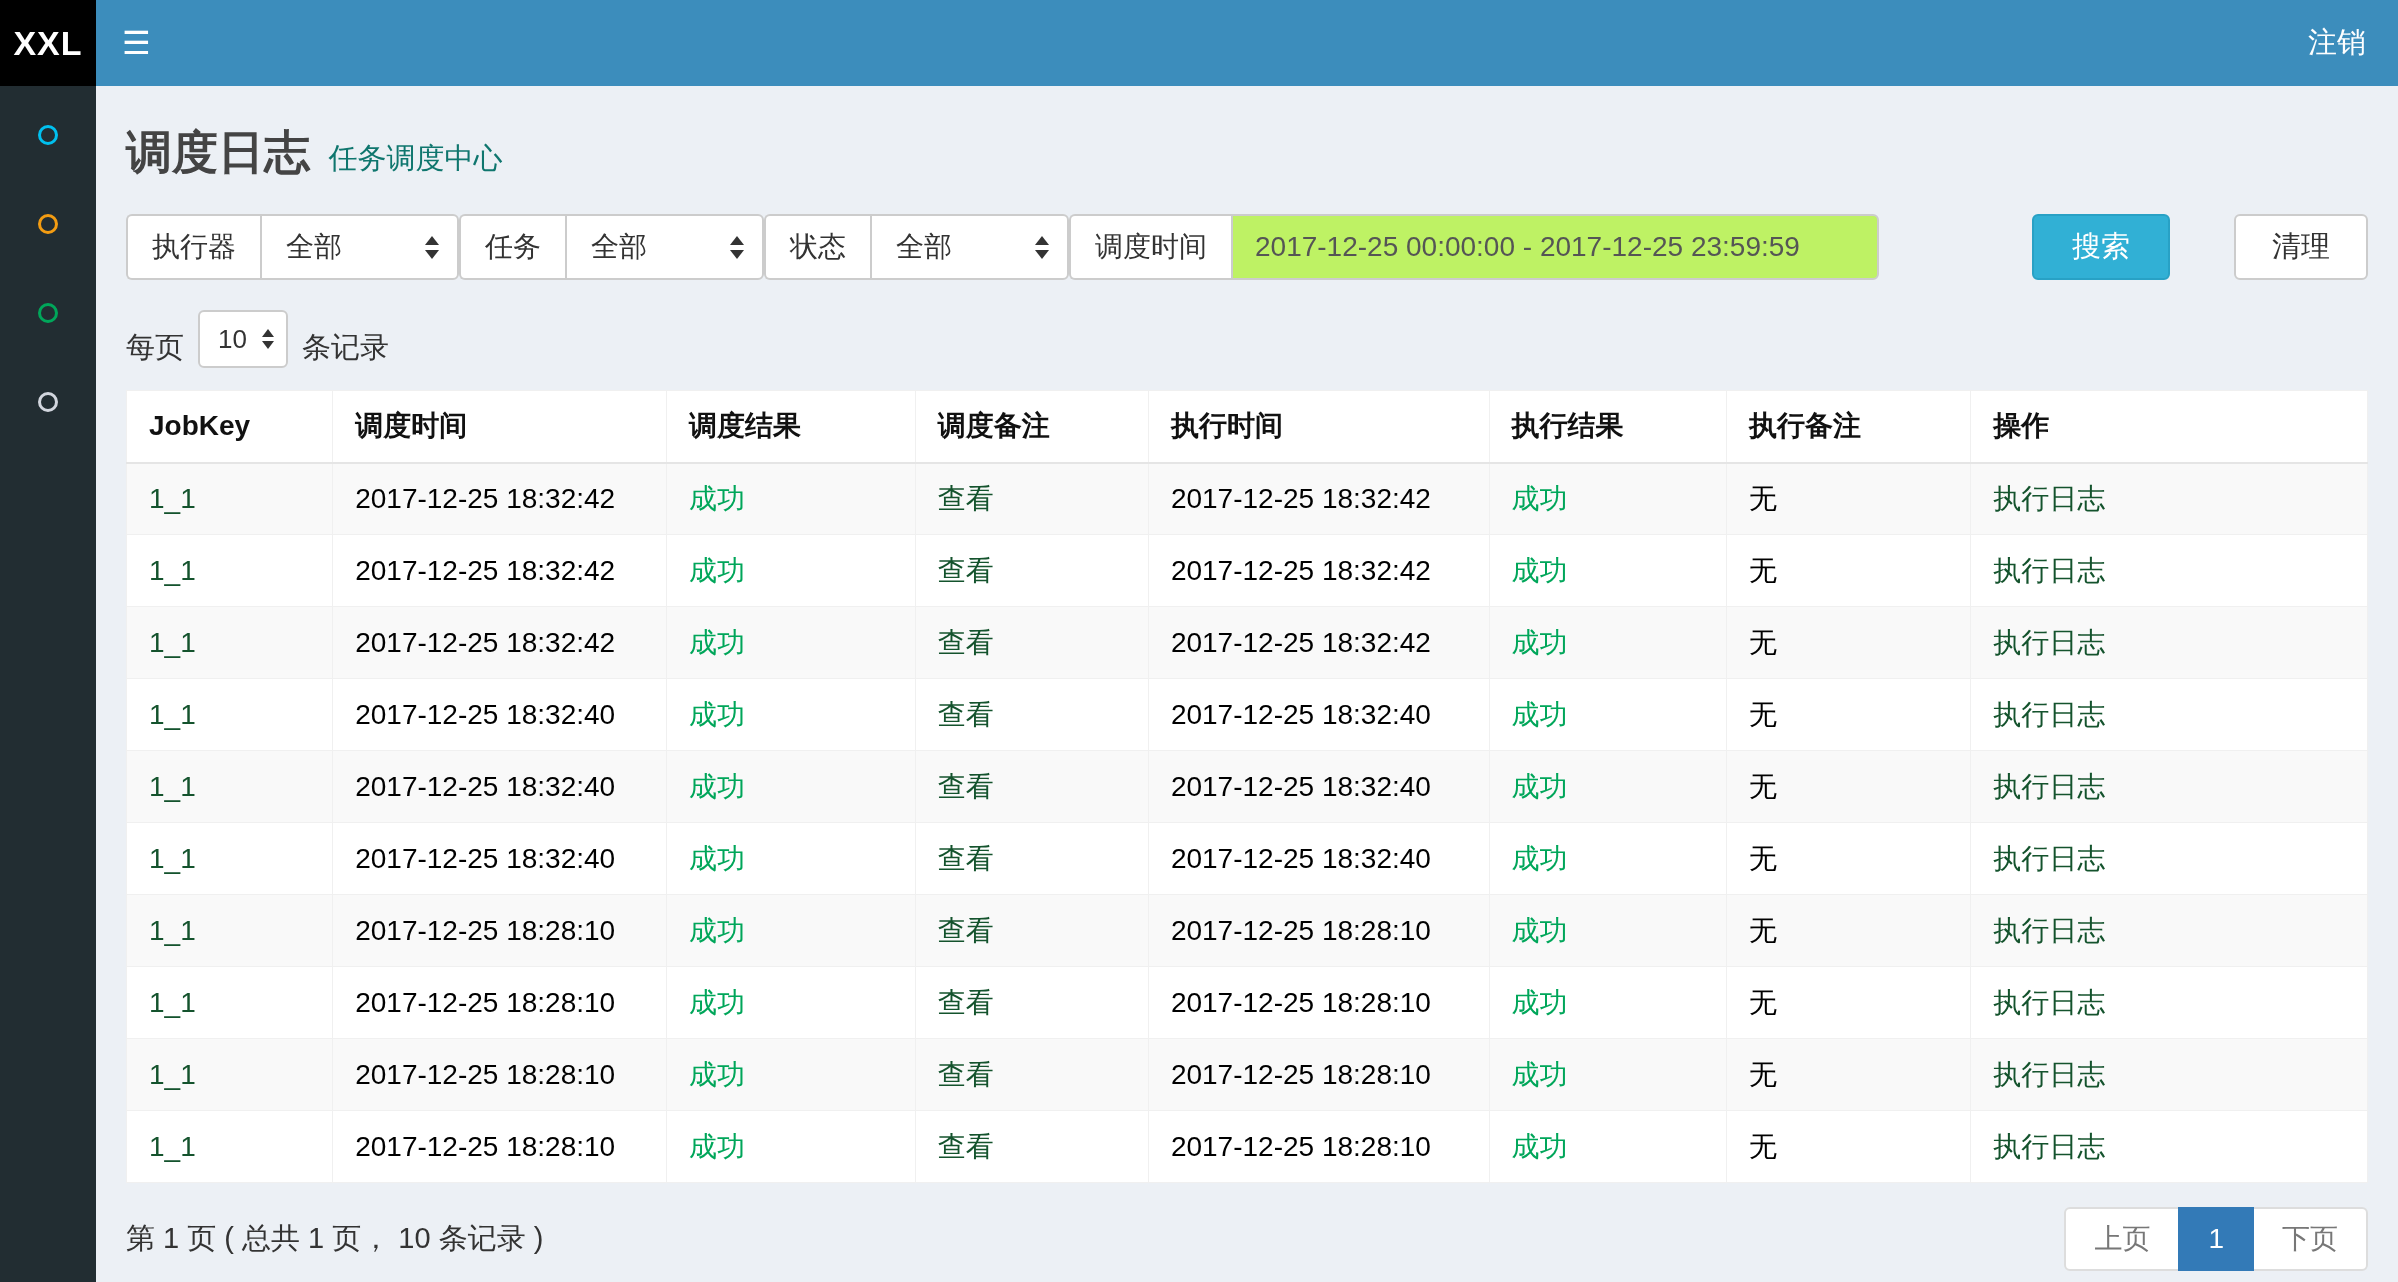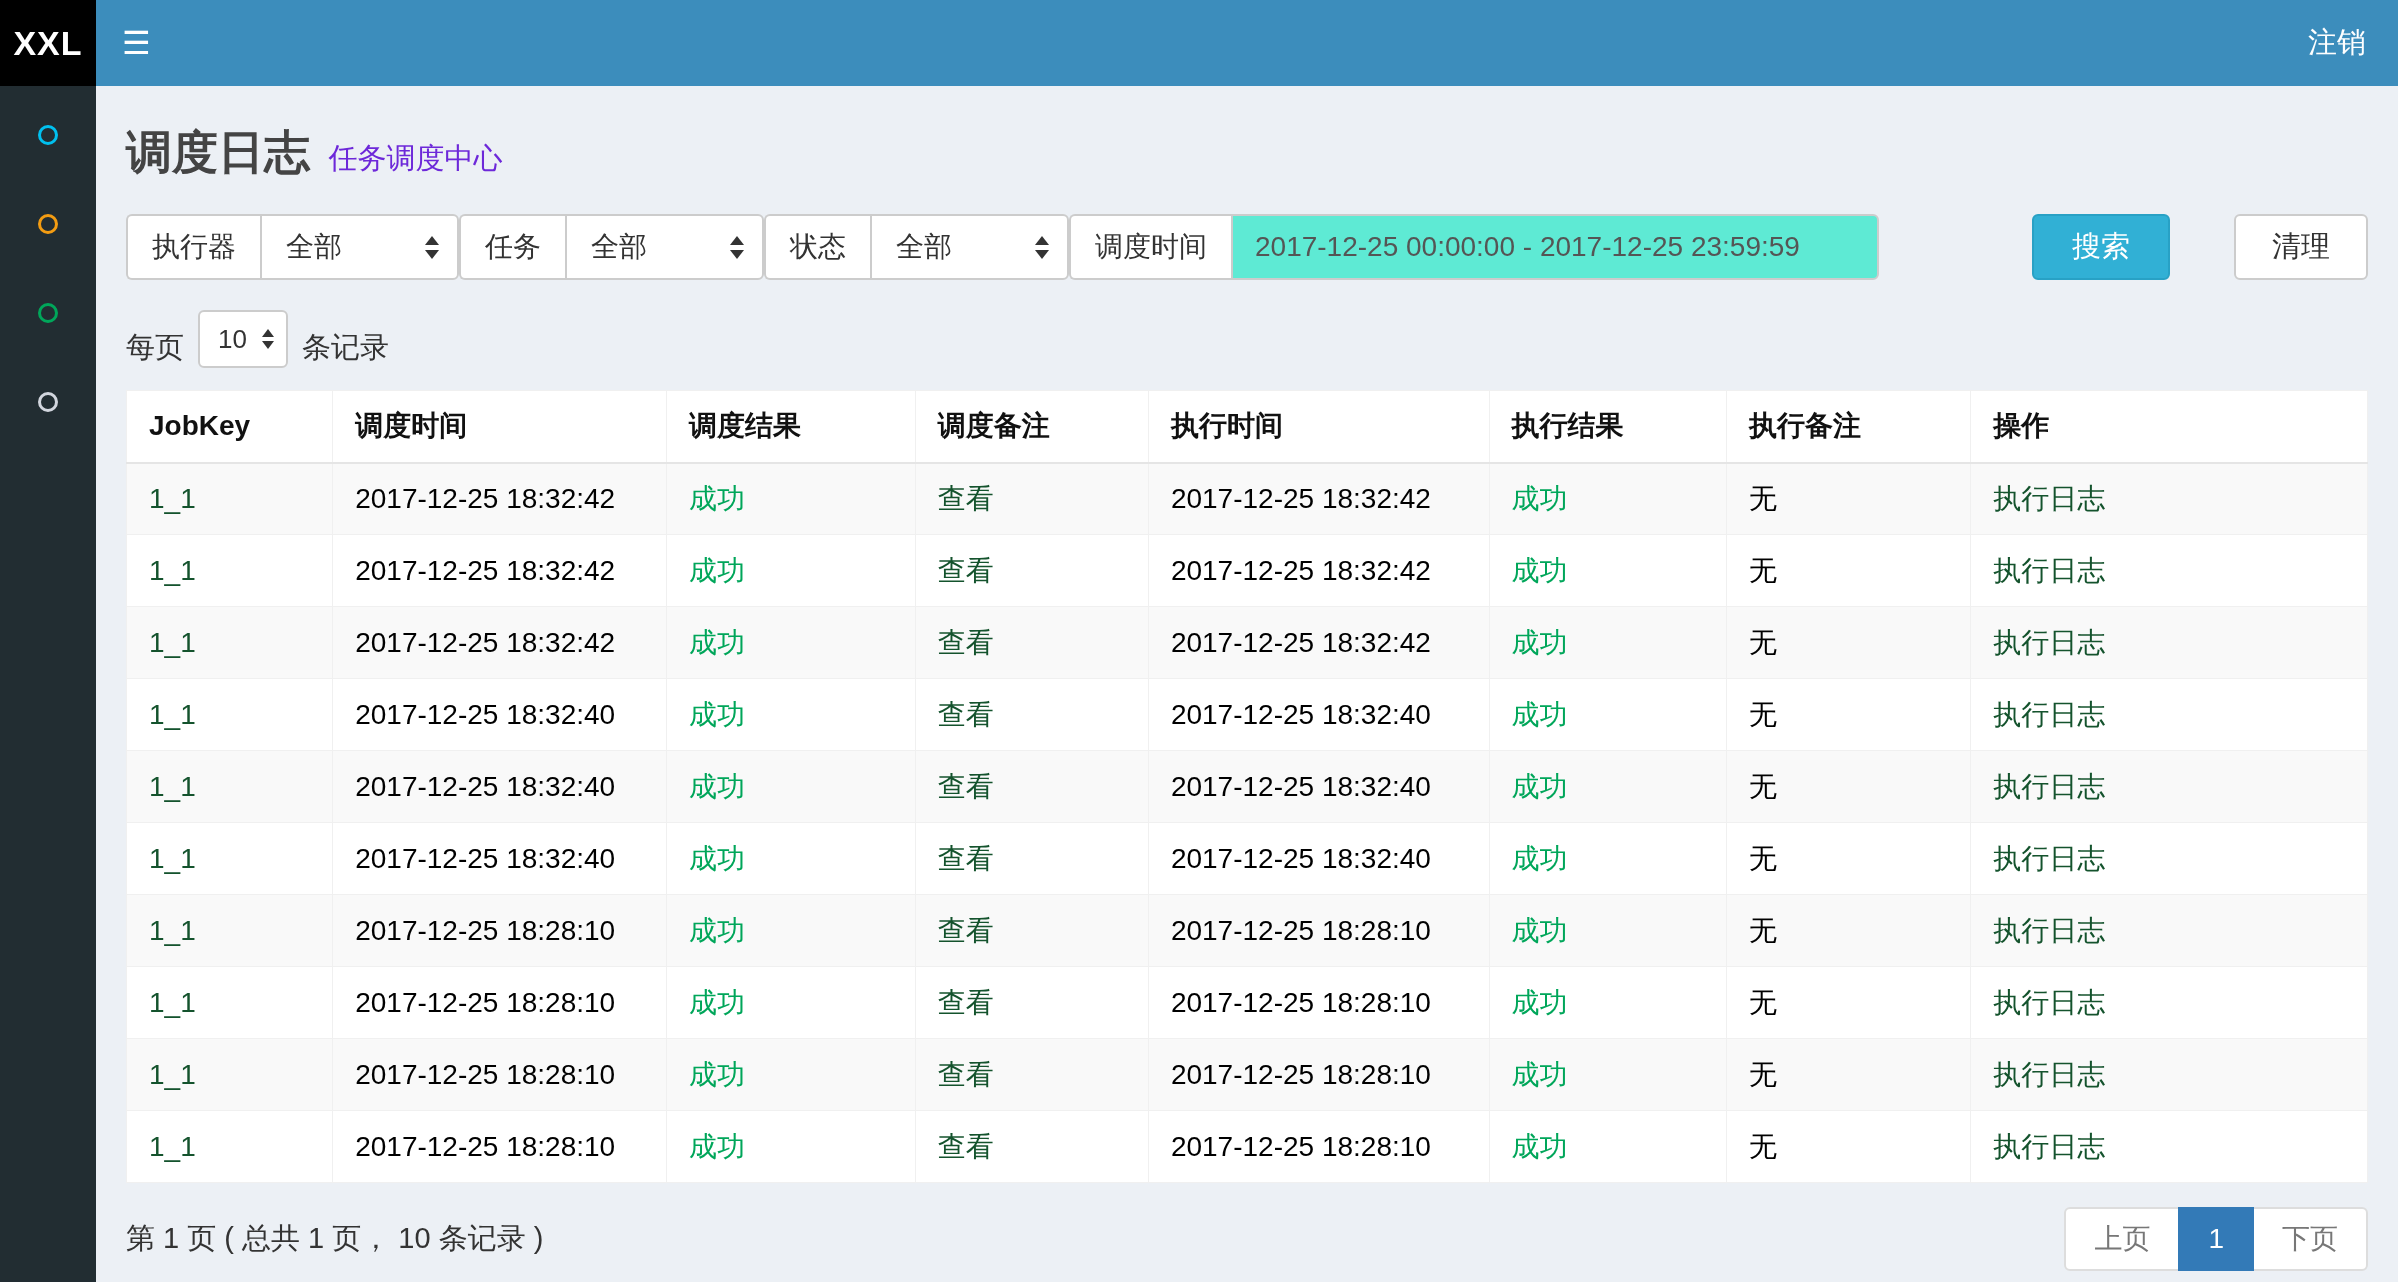--- a/index.html
+++ b/index.html
@@ -23,21 +23,21 @@
   .hamburger { color:#fff; font-size:32px; cursor:pointer; line-height:1; }
   .logout { color:#fff; font-size:29px; text-decoration:none; cursor:pointer; }
   
   .sidebar { position:fixed; top:86px; left:0; bottom:0; width:96px; background:#222d32; padding-top:4px; }
   .sb-item { height:89px; display:flex; align-items:center; justify-content:center; cursor:pointer; }
   .circle-icon { display:block; width:20px; height:20px; border:3px solid #fff; border-radius:50%; }
   
   .content { margin-left:96px; padding:106px 30px 0; }
   .page-header { margin:16px 0 30px; }
   .title { font-size:46px; font-weight:bold; color:#444; }
-  .subtitle { font-size:29px; color:#6d28d9; margin-left:14px; font-weight:normal; }
+  .subtitle { font-size:29px; color:#0f766e; margin-left:14px; font-weight:normal; }
   
   .filters { display:flex; align-items:center; }
   .input-group { display:flex; height:66px; }
   .addon {
     display:flex; align-items:center; padding:0 24px; white-space:nowrap;
     border:2px solid #ccc; border-right:0; border-radius:6px 0 0 6px;
     background:#fff; font-size:28px; color:#333;
   }
   .select-box {
     display:flex; align-items:center; justify-content:space-between;
@@ -49,21 +49,21 @@
   .sel-sm { width:90px; height:58px; padding:0 12px 0 18px; font-size:26px; }
   .spinner { display:flex; flex-direction:column; align-items:center; }
   .spinner i { display:block; width:0; height:0; border-left:7px solid transparent; border-right:7px solid transparent; }
   .spinner .up { border-bottom:9px solid #333; margin-bottom:5px; }
   .spinner .down { border-top:9px solid #333; }
   .sel-sm .spinner i { border-left-width:6px; border-right-width:6px; }
   .sel-sm .spinner .up { border-bottom-width:8px; margin-bottom:4px; }
   .sel-sm .spinner .down { border-top-width:8px; }
   .date-input {
     width:648px; height:66px; border:2px solid #ccc; border-radius:0 6px 6px 0;
-    background:#5eead4; color:#555; font-size:28px; padding:0 22px;
+    background:#bef264; color:#555; font-size:28px; padding:0 22px;
     font-family:inherit; outline:none;
   }
   .btn { height:66px; border-radius:6px; font-size:29px; cursor:pointer; font-family:inherit; }
   .btn-search { margin-left:auto; background:#31b0d5; border:2px solid #28a1c5; color:#fff; padding:0 38px; }
   .btn-clear { margin-left:64px; background:#fff; border:2px solid #ccc; color:#333; padding:0 36px; }
   
   .page-size-row { display:flex; align-items:flex-end; margin:30px 0 22px; font-size:29px; color:#333; }
   .page-size-row .select-box { margin:0 14px; }
   
   .log-table { width:100%; border-collapse:collapse; background:#fff; table-layout:fixed; }

